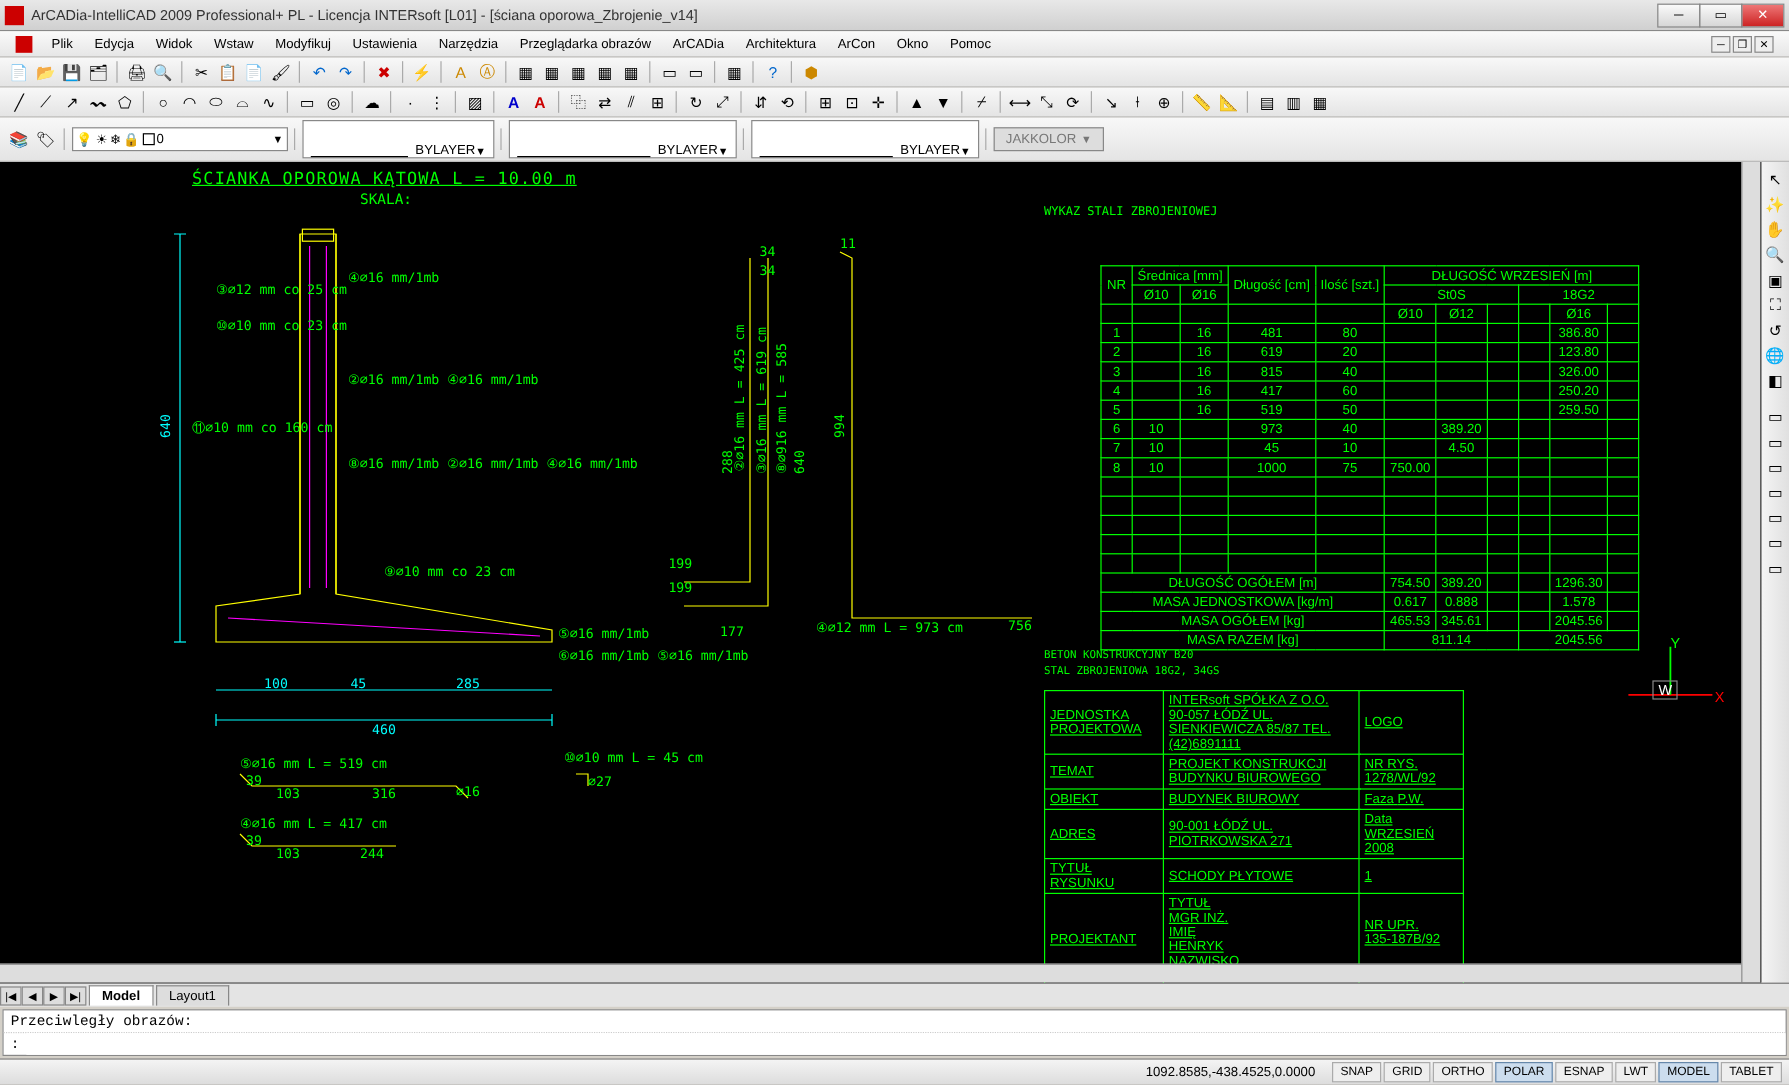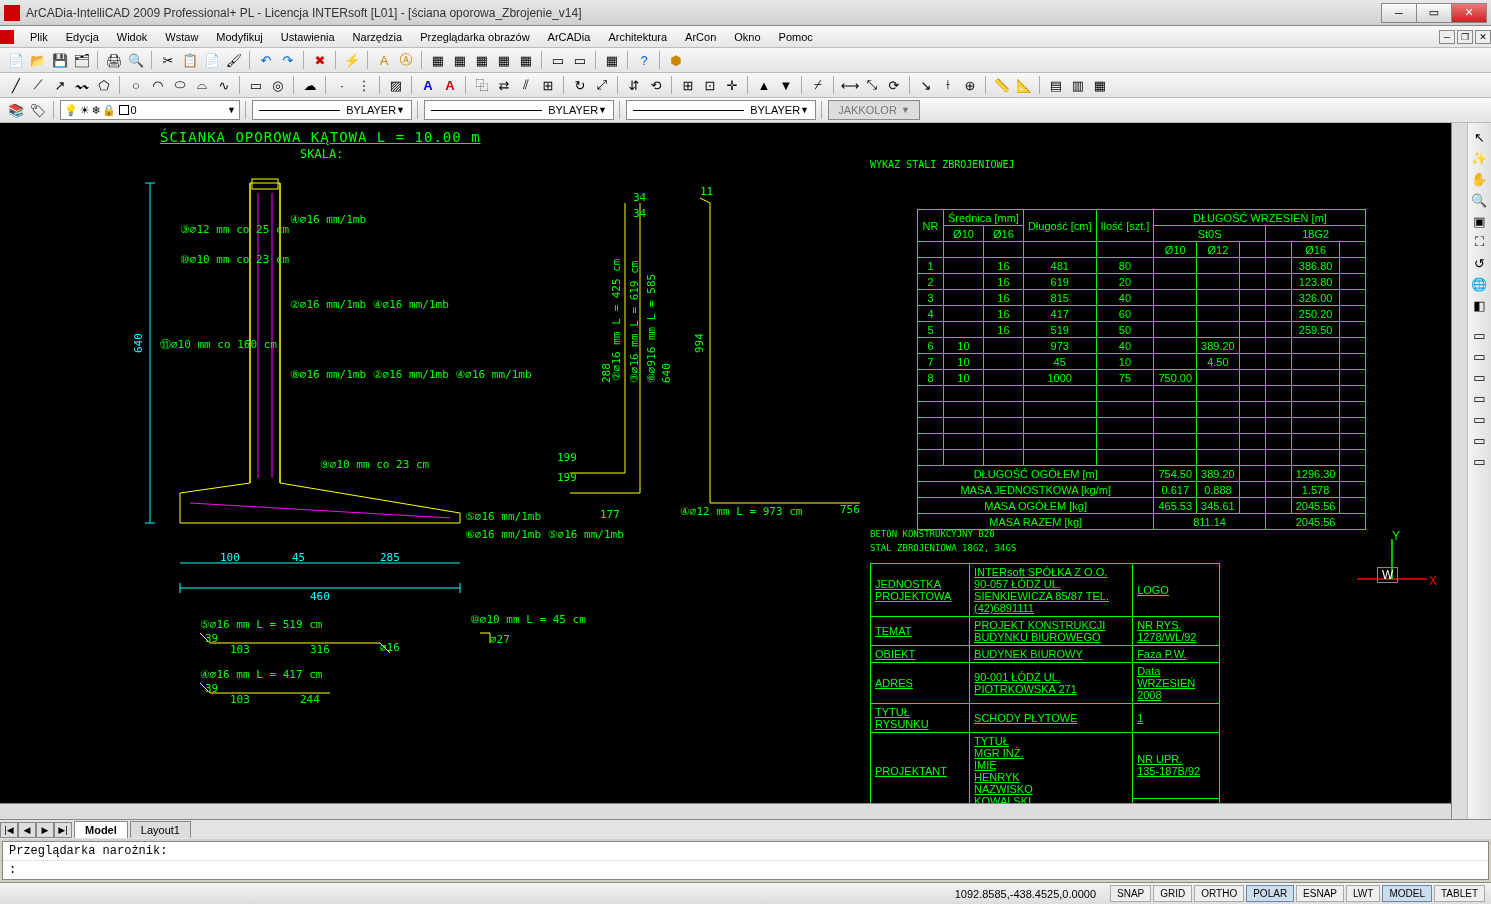--- a/index.html
+++ b/index.html
@@ -3,31 +3,31 @@
 <meta charset="utf-8">
 <style>
 * { margin: 0; padding: 0; box-sizing: border-box; font-family: "Segoe UI", Tahoma, sans-serif; font-size: 11px; }
 body { background: #d4d0c8; width: 1491px; height: 904px; overflow: hidden; display: flex; flex-direction: column; }
 .titlebar { background: linear-gradient(to bottom, #e8e8e8, #d0d0d0); height: 26px; display: flex; align-items: center; padding: 0 4px; border-bottom: 1px solid #888; }
 .titlebar .app-icon { width: 16px; height: 16px; background: #c00; margin-right: 6px; }
 .titlebar .title { flex: 1; color: #333; font-size: 12px; }
 .titlebar .win-buttons { display: flex; gap: 0; }
 .titlebar .win-btn { width: 36px; height: 20px; display: flex; align-items: center; justify-content: center; background: linear-gradient(to bottom,#fafafa,#d6d6d6); border: 1px solid #888; margin-left: -1px; cursor: pointer; }
 .titlebar .win-btn.close { background: linear-gradient(to bottom,#e77,#c22); color: #fff; }
-.menubar { background: linear-gradient(to bottom,#fafafa,#e6e6e6); height: 22px; display: flex; align-items: center; padding: 0 0; gap: 2px; border-bottom: 1px solid #bbb; }
+.menubar { background: linear-gradient(to bottom,#fafafa,#e6e6e6); height: 22px; display: flex; align-items: center; padding: 0 13px; gap: 2px; border-bottom: 1px solid #bbb; }
 .menubar .app-icon-sm { width: 14px; height: 14px; background: #c00; margin-right: 6px; }
 .menubar .menu-item { padding: 2px 8px; cursor: pointer; }
 .menubar .doc-btns { margin-left: auto; display: flex; gap: 2px; }
 .menubar .doc-btn { width: 16px; height: 14px; border: 1px solid #888; background: #eee; font-size: 9px; display:flex; align-items:center; justify-content:center; cursor:pointer; }
 .toolbar-row { background: linear-gradient(to bottom,#f8f8f8,#e4e4e4); display: flex; align-items: center; padding: 2px 6px; gap: 2px; border-bottom: 1px solid #bbb; }
 .tb-btn { width: 20px; height: 20px; display: flex; align-items: center; justify-content: center; border: 1px solid transparent; cursor: pointer; font-size: 13px; }
 .tb-sep { width: 2px; height: 18px; border-left: 1px solid #aaa; margin: 0 3px; }
 .layer-combo { height: 20px; border: 1px solid #888; background: #fff; display: flex; align-items: center; padding: 0 3px; gap: 2px; font-size: 11px; }
 .layer-combo .dd { margin-left: auto; font-size: 9px; }
-.sel-combo { height: 20px; border: 1px solid #888; background: #fff; display: flex; align-items: center; padding: 0 6px; min-width: 150px; }
+.sel-combo { height: 32px; border: 1px solid #888; background: #fff; display: flex; align-items: flex-end; padding: 0 6px; min-width: 150px; }
 .sel-combo .line-preview { flex:1; border-top: 1px solid #000; margin-right:6px; }
 .sel-combo .dd { margin-left: auto; font-size: 9px; }
 .color-btn { width: 92px; height: 20px; border: 1px solid #888; background: #ddd; color:#777; display:flex; align-items:center; justify-content:center; font-size:10px; }
 .workspace { flex: 1; display: flex; background: #000; min-height: 0; }
 .canvas { flex: 1; background: #000; position: relative; overflow: hidden; padding-left: 16px; }
 .right-toolbar { width: 24px; background: linear-gradient(to right,#f4f4f4,#e0e0e0); display: flex; flex-direction: column; align-items: center; padding-top: 4px; gap: 1px; border-left:1px solid #bbb; }
 .right-toolbar .tb-btn { width: 20px; height: 20px; }
 .tabs { background: #e4e4e4; height: 20px; display: flex; align-items: center; border-top: 1px solid #888; }
 .tabs .nav-btn { width: 18px; height: 16px; border: 1px solid #888; background: #ddd; font-size: 9px; display:flex;align-items:center;justify-content:center; cursor:pointer;}
 .tabs .tab { padding: 2px 10px; background: #fff; border: 1px solid #888; border-bottom: none; margin-left: 2px; cursor: pointer; font-weight: bold;}
@@ -654,21 +654,21 @@
 <div class="tabs">
   <div class="nav-btn">|◀</div>
   <div class="nav-btn">◀</div>
   <div class="nav-btn">▶</div>
   <div class="nav-btn">▶|</div>
   <div class="tab">Model</div>
   <div class="tab inactive">Layout1</div>
 </div>
 
 <div class="cmd-area">
-  <div class="cmd-line">Przeglądarka narożnik:</div>
+  <div class="cmd-line">Przeciwległy obrazów:</div>
   <div class="cmd-input-row">
     <span class="cmd-prompt">:</span>
     <input class="cmd-input" style="">
   </div>
 </div>
 
 <div class="statusbar">
   <span class="coords">1092.8585,-438.4525,0.0000</span>
   <span class="toggle">SNAP</span>
   <span class="toggle">GRID</span>

